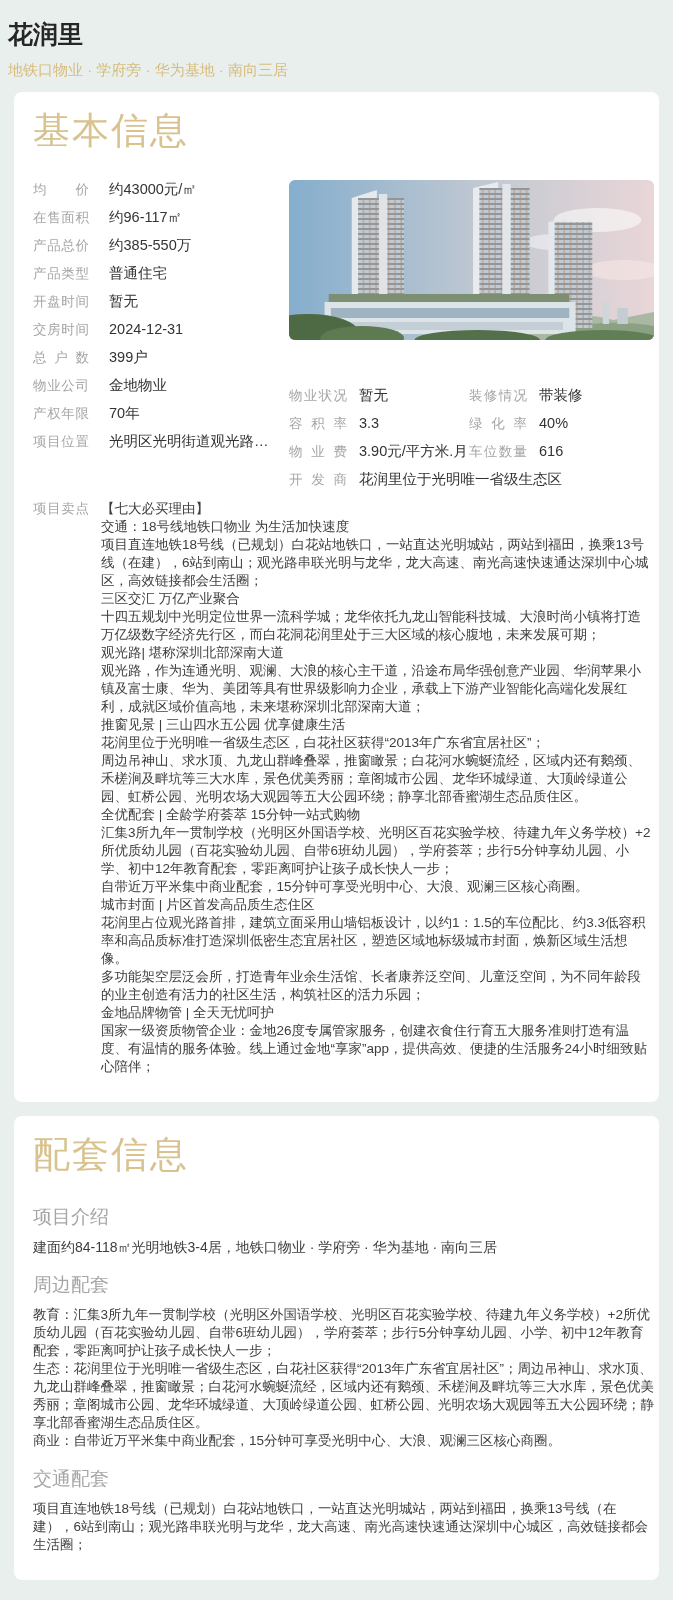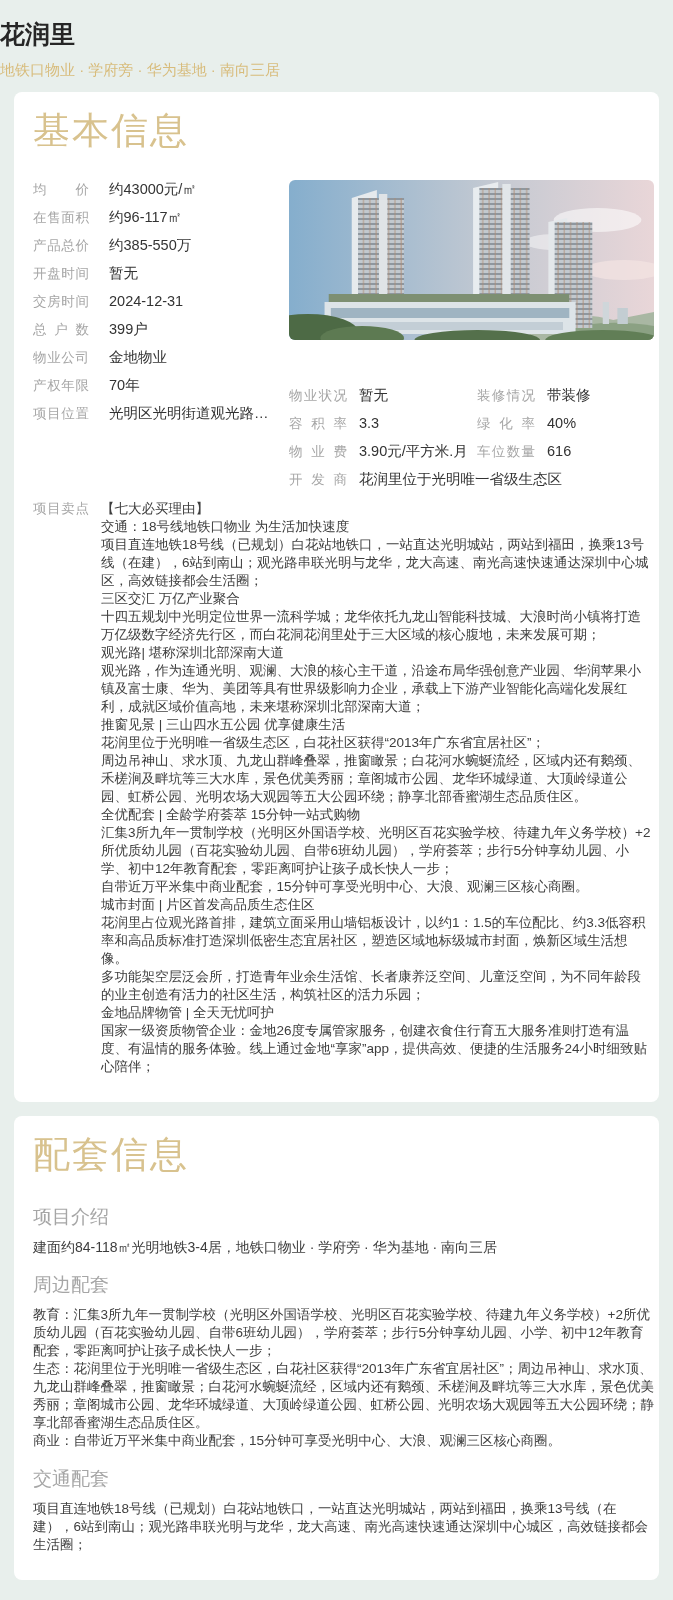--- a/index.html
+++ b/index.html
@@ -4,21 +4,21 @@
 <style>
   * { margin:0; padding:0; box-sizing:border-box; }
   html,body { width:673px; }
   body {
     height:1600px; overflow:hidden;
     background:#e8efec;
     font-family:"Liberation Sans", sans-serif;
     color:#333;
   }
   
-  .page-header { padding:18px 0 12px; }
+  .page-header { padding:18px 8px 12px; }
   .page-title { font-size:25px; font-weight:700; color:#262626; }
   .page-subtitle { margin-top:10px; font-size:15px; color:#d8bc7c; }
 
   
   .card {
     background:#ffffff; border-radius:8px;
     margin:0 14px 14px; padding:14px 5px 26px;
   }
   .section-title { font-size:37px; font-weight:500; color:#d8c28e; letter-spacing:2px; padding-left:14px; margin-bottom:24px; }
 
@@ -28,21 +28,21 @@
   .info-right { flex:1; min-width:0; padding-left:8px; }
   .row { display:flex; align-items:baseline; margin-bottom:9px; line-height:19px; }
   .lbl {
     flex:none; width:56px; margin-right:20px;
     font-size:13.5px; color:#a6a6a6;
     text-align:justify; text-align-last:justify;
   }
   .val { font-size:14.5px; color:#333; white-space:nowrap; }
   .photo-wrap { width:100%; height:160px; border-radius:6px; overflow:hidden; margin-bottom:46px; }
   .photo-wrap svg { display:block; width:100%; height:100%; }
-  .right-grid { display:grid; grid-template-columns:176px 1fr; column-gap:12px; }
+  .right-grid { display:grid; grid-template-columns:176px 1fr; column-gap:4px; }
   .right-grid .lbl, .dev-row .lbl { width:58px; margin-right:12px; }
   .dev-row .val { white-space:normal; }
   .sell-row { display:flex; margin-top:2px; padding-left:14px; }
   .sell-row .lbl { margin-right:12px; }
   .para-block { flex:1; font-size:13.5px; line-height:18px; color:#3d3d3d; white-space:pre-line; }
 
   
   .sub-label { font-size:19px; color:#a6a6a6; margin:16px 0 8px; padding-left:14px; }
   .amen-para { font-size:13.5px; line-height:18px; color:#3d3d3d; white-space:pre-line; padding-left:14px; }
   .amen-intro { font-size:14px; }
@@ -64,20 +64,24 @@
           <span class="lbl">均价</span>
           <span class="val">约43000元/㎡</span>
         </div>
       <div class="row">
           <span class="lbl">在售面积</span>
           <span class="val">约96-117㎡</span>
         </div>
       <div class="row">
           <span class="lbl">产品总价</span>
           <span class="val">约385-550万</span>
+        </div>
+      <div class="row">
+          <span class="lbl">产品类型</span>
+          <span class="val">普通住宅</span>
         </div>
       <div class="row">
           <span class="lbl">开盘时间</span>
           <span class="val">暂无</span>
         </div>
       <div class="row">
           <span class="lbl">交房时间</span>
           <span class="val">2024-12-31</span>
         </div>
       <div class="row">

